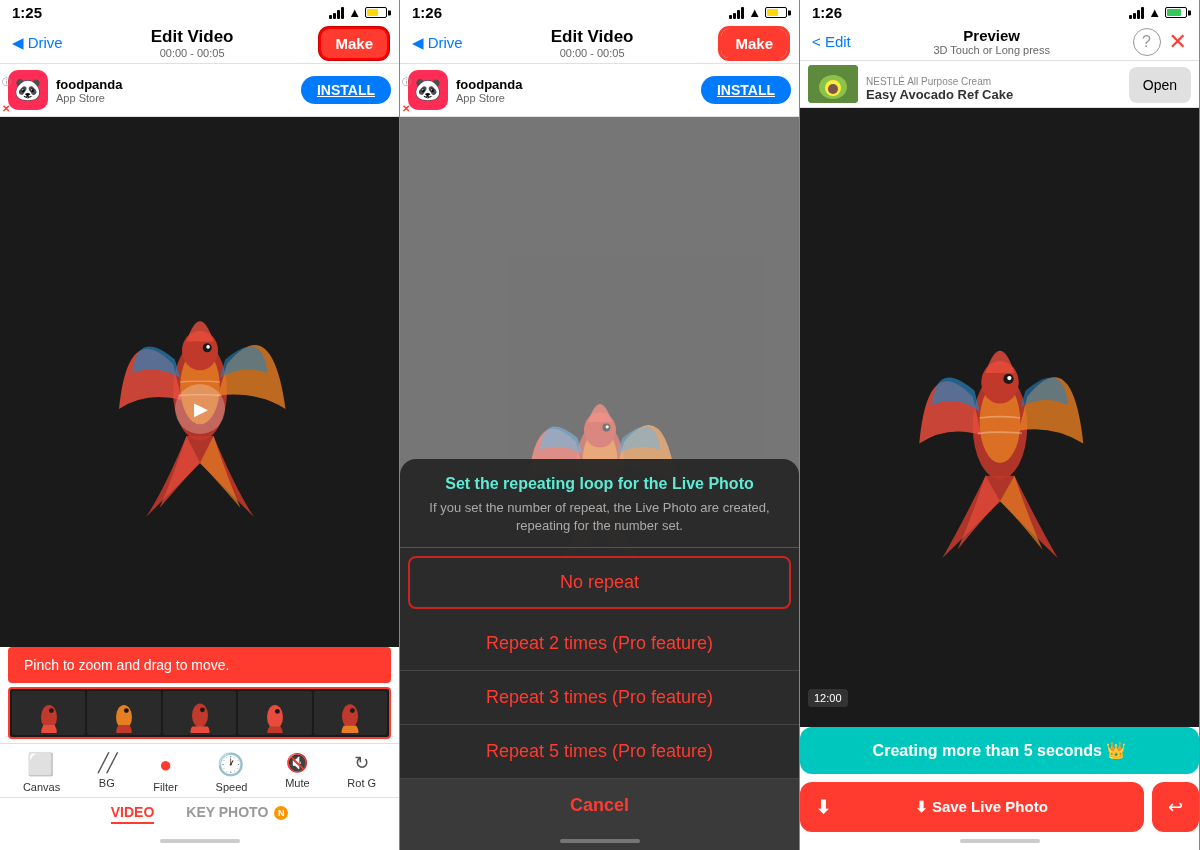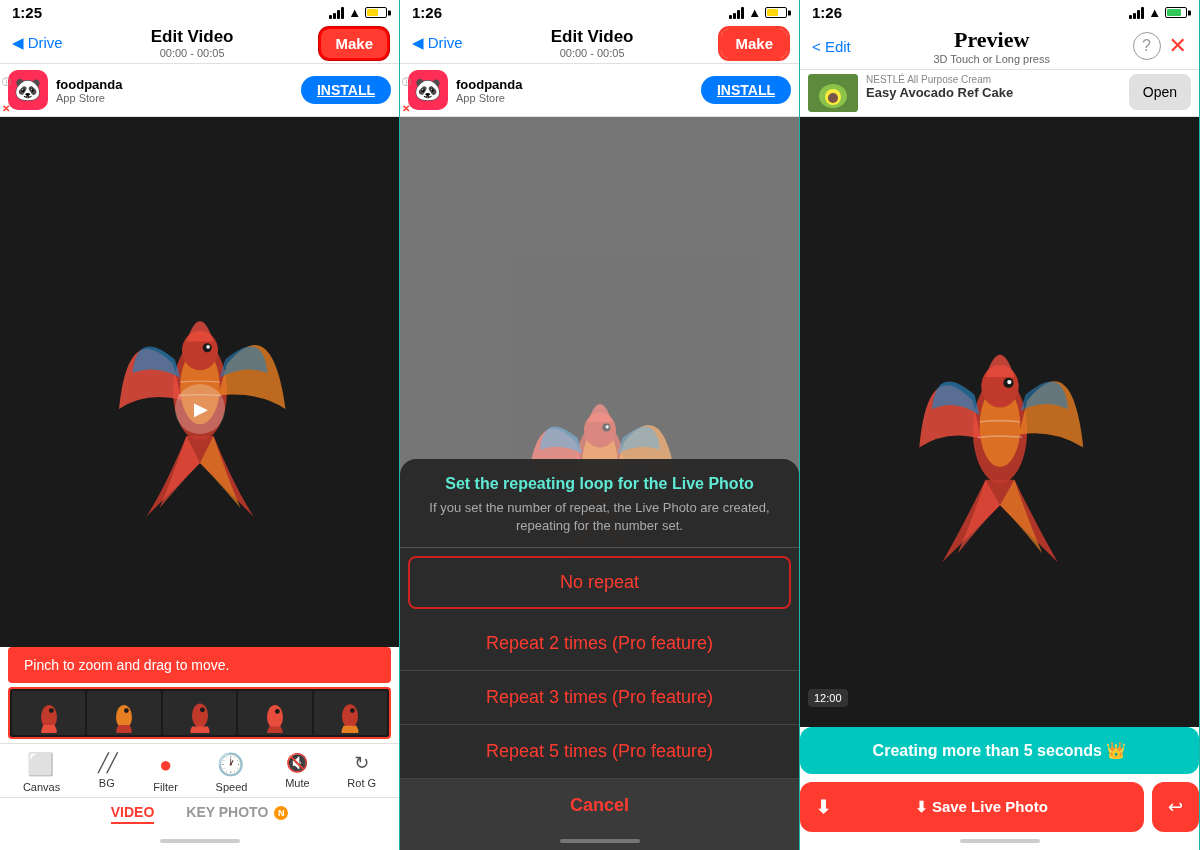--- a/index.html
+++ b/index.html
@@ -276,35 +276,35 @@
     
     .preview-nav {
       display: flex;
       align-items: center;
       padding: 4px 12px;
       background: #fff;
       border-bottom: 1px solid #e0e0e0;
     }
     .preview-back { color: #007aff; font-size: 15px; display: flex; align-items: center; gap: 2px; }
     .preview-title-area { flex: 1; text-align: center; }
-    .preview-title-main { font-size: 22px; font-weight: 600; font-family: Liberation Serif, serif; }
+    .preview-title-main { font-size: 15px; font-weight: 600; }
     .preview-title-sub { font-size: 11px; color: #666; }
     .preview-help {
       width: 28px; height: 28px; border: 1.5px solid #999; border-radius: 50%;
       display: flex; align-items: center; justify-content: center;
       font-size: 16px; color: #999;
     }
     .preview-close {
       color: #ff3b30; font-size: 22px; margin-left: 8px;
     }
 
     
     .ad-banner-p3 {
       display: flex;
-      align-items: flex-start;
+      align-items: flex-end;
       padding: 4px 8px;
       background: #fff;
       border-bottom: 1px solid #e0e0e0;
       gap: 8px;
     }
     .ad-img-p3 {
       width: 50px;
       height: 38px;
       background: linear-gradient(135deg, #2ecc71, #27ae60);
       border-radius: 4px;

